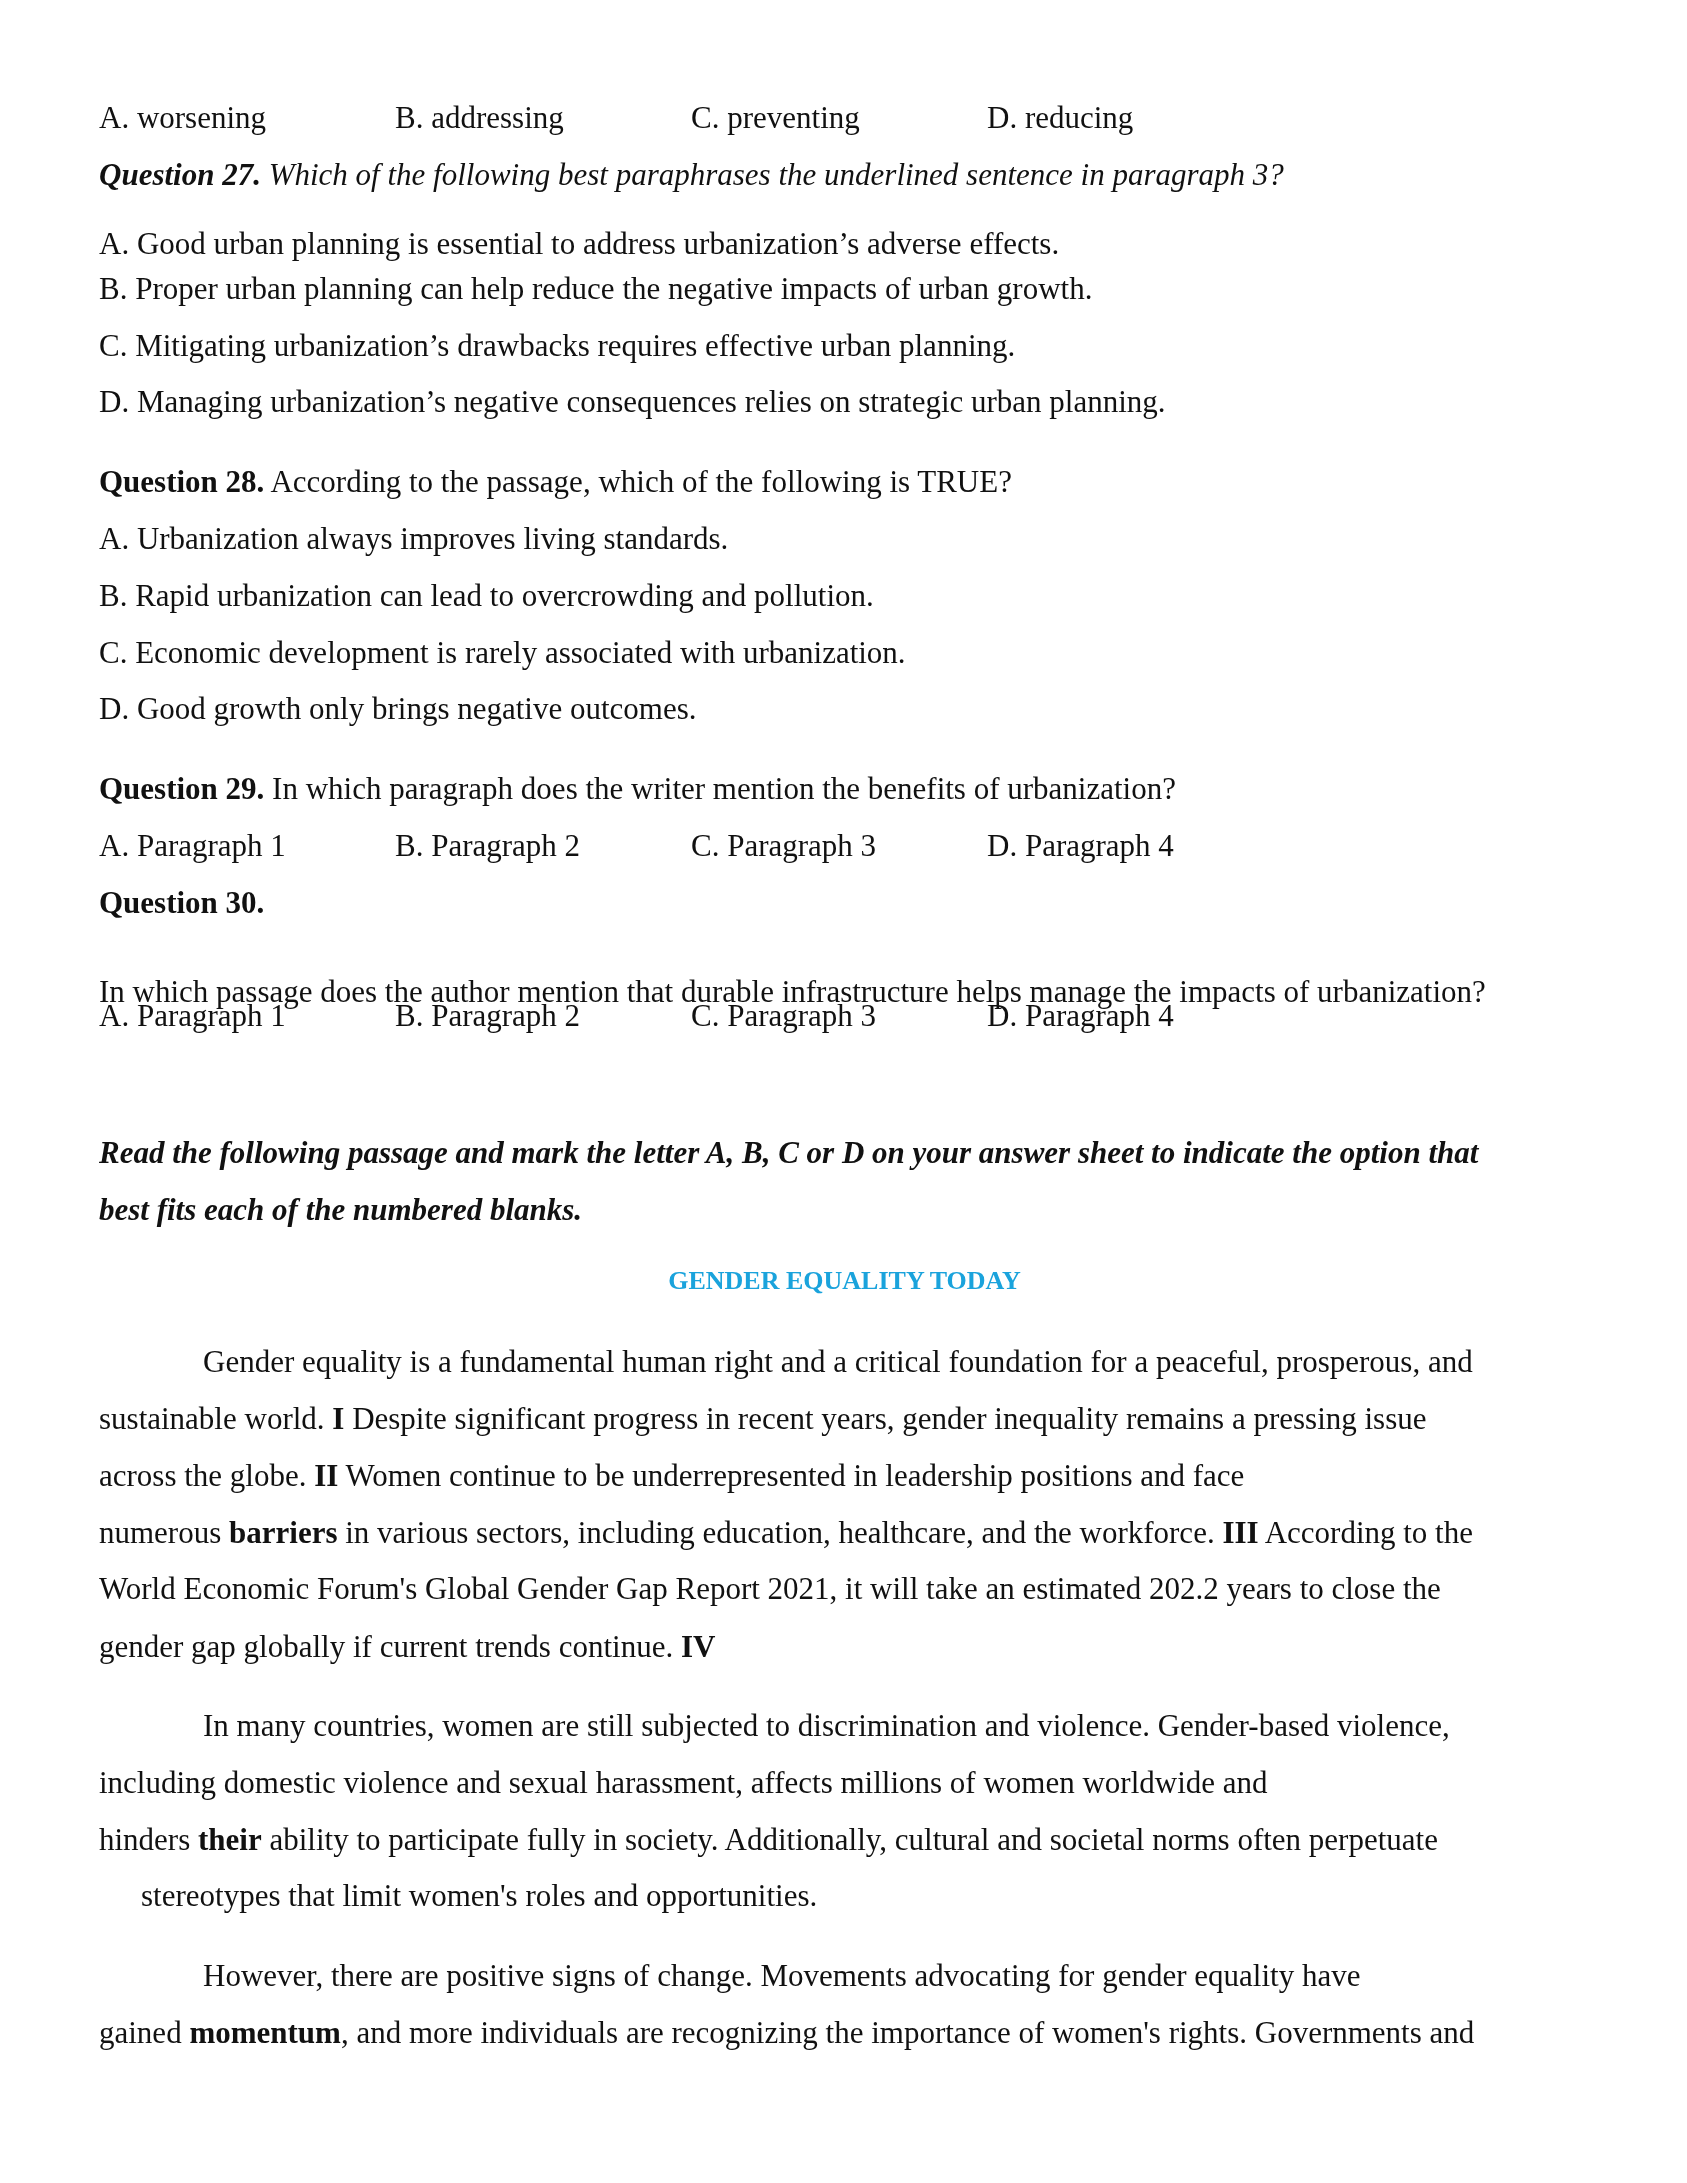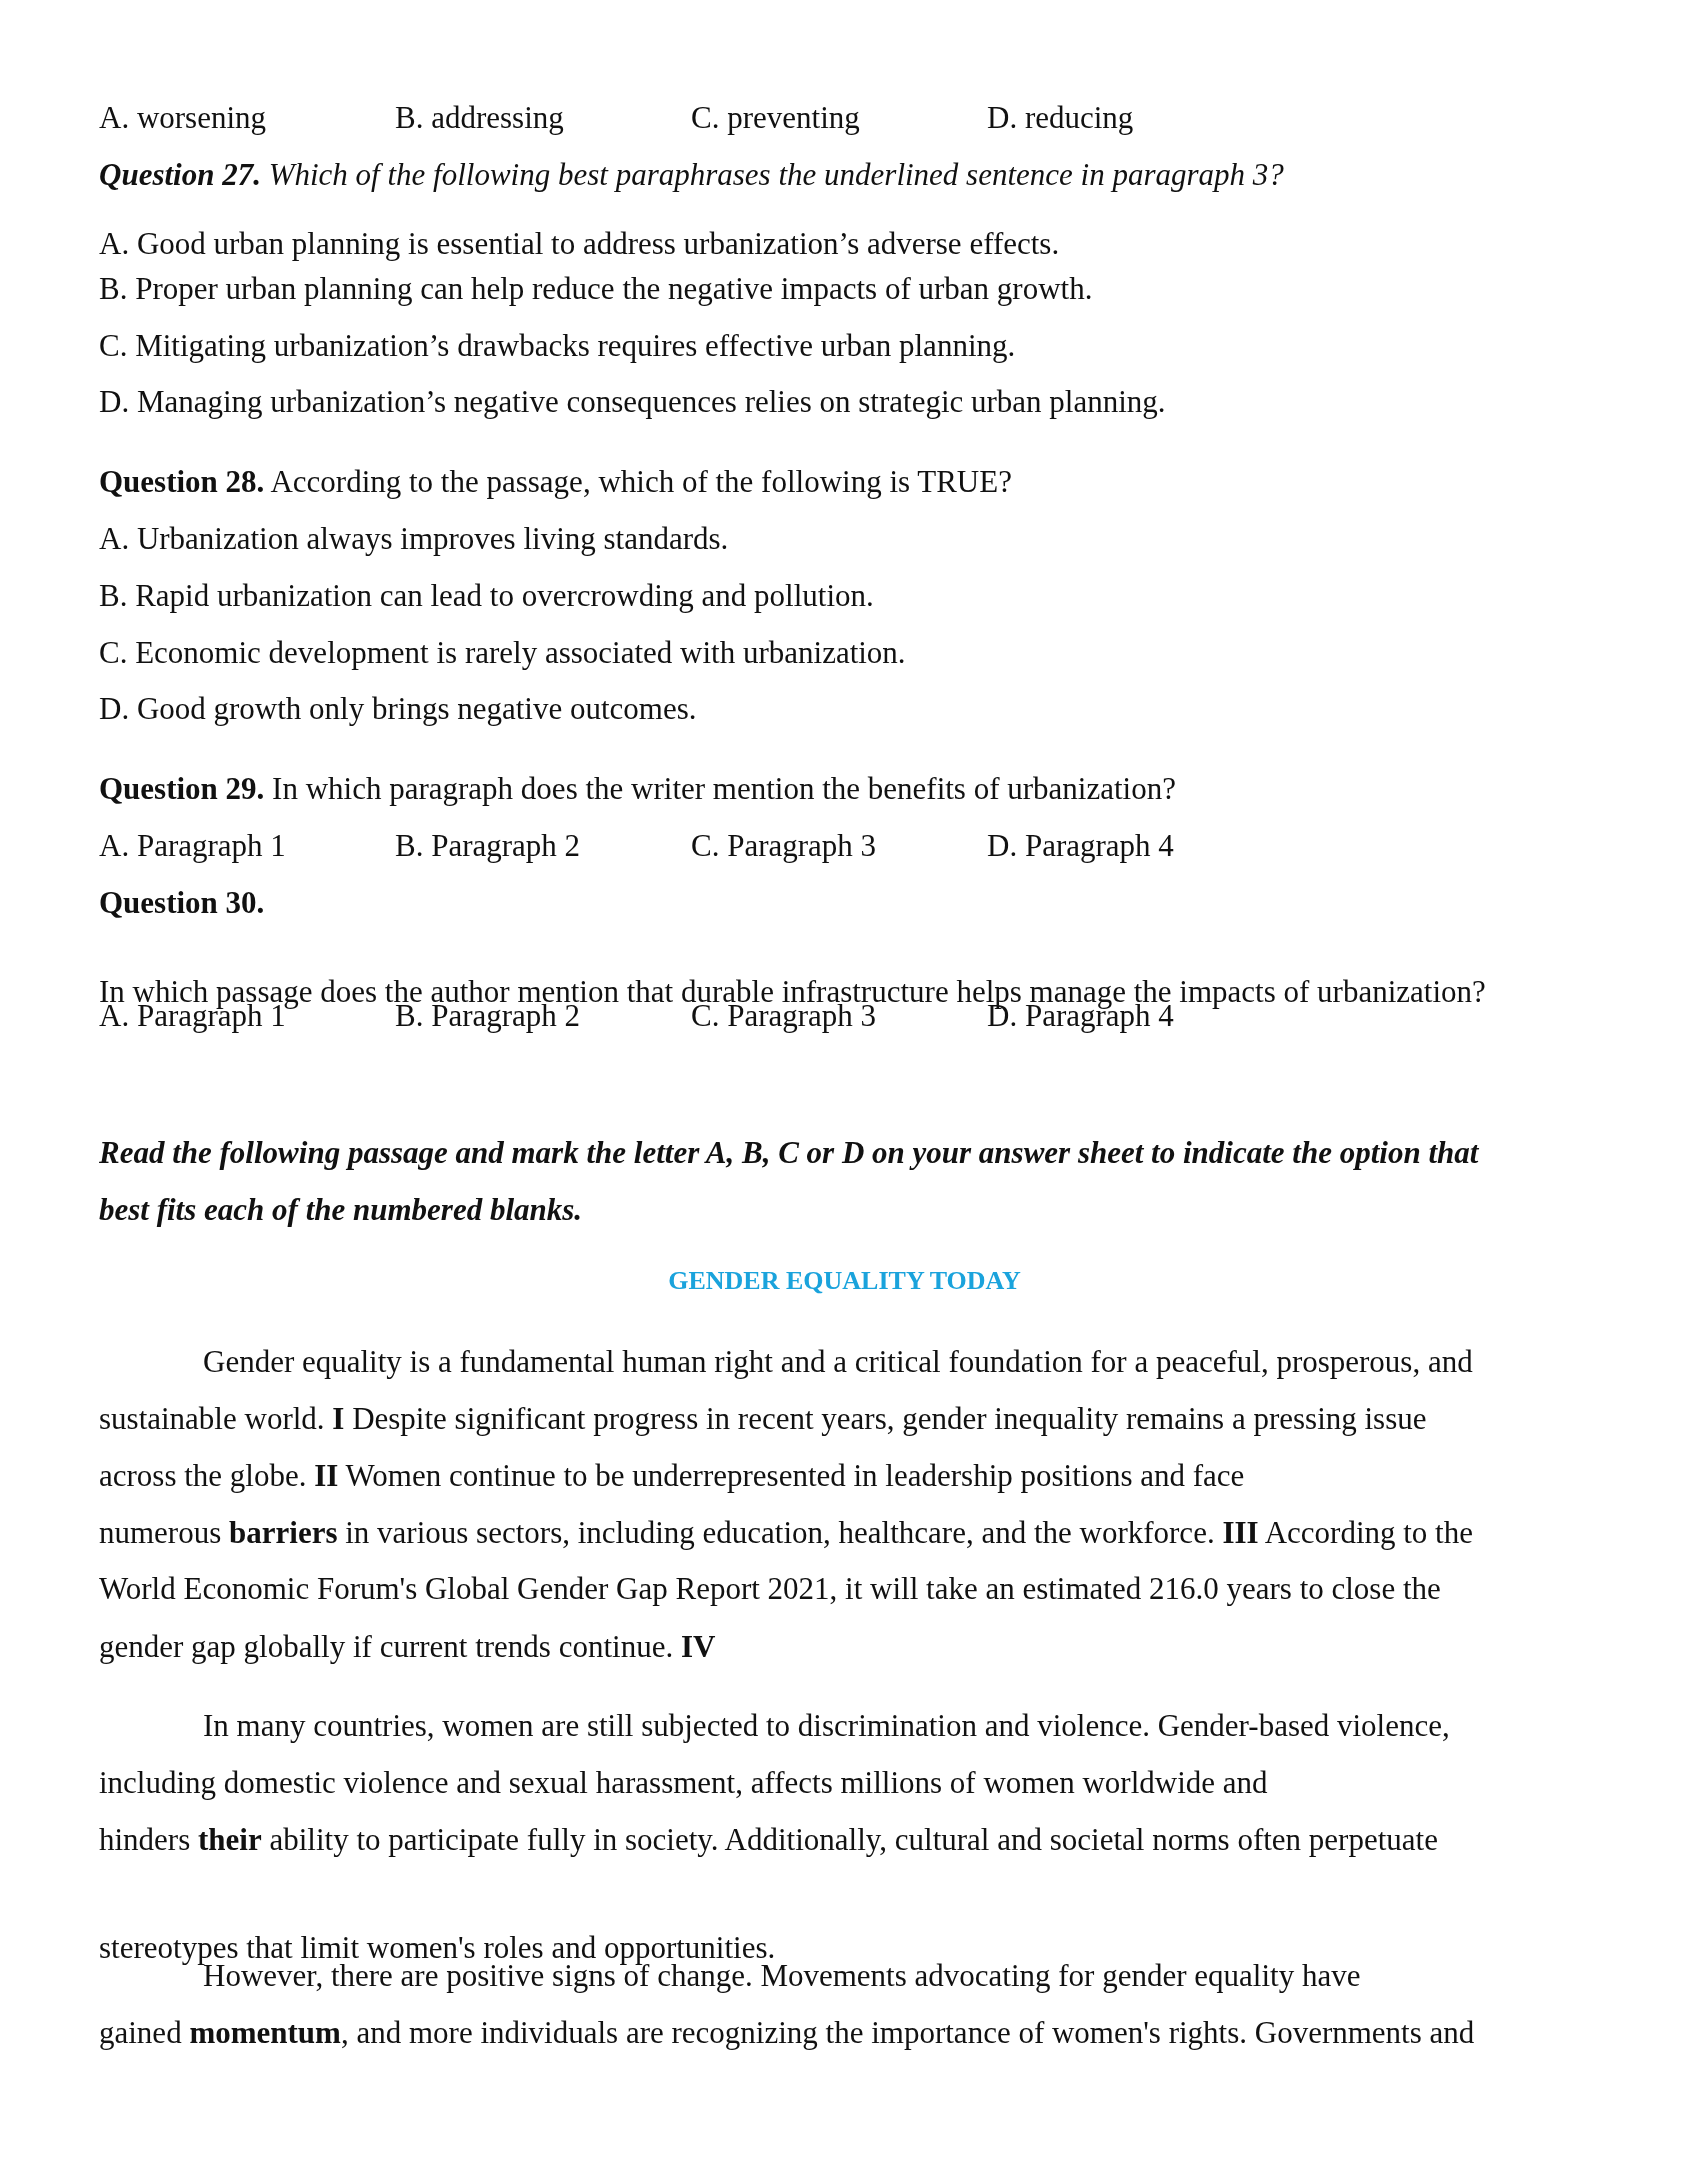--- a/index.html
+++ b/index.html
@@ -84,33 +84,33 @@
     <div class="pline indent" style="top:1346px;">Gender equality is a fundamental human right and a critical foundation for a peaceful, prosperous, and</div>
     <div class="pline" style="top:1403px;">
       <span>sustainable world. </span><b>I</b><span> Despite significant progress in recent years, gender inequality remains a pressing issue</span>
     </div>
     <div class="pline" style="top:1460px;">
       <span>across the globe. </span><b>II</b><span> Women continue to be underrepresented in leadership positions and face</span>
     </div>
     <div class="pline" style="top:1517px;">
       <span>numerous </span><b>barriers</b><span> in various sectors, including education, healthcare, and the workforce. </span><b>III</b><span> According to the</span>
     </div>
-    <div class="pline" style="top:1573px;">World Economic Forum's Global Gender Gap Report 2021, it will take an estimated 216.0 years to close the</div>
+    <div class="pline" style="top:1573px;">World Economic Forum's Global Gender Gap Report 2021, it will take an estimated 202.2 years to close the</div>
     <div class="pline" style="top:1631px;">
       <span>gender gap globally if current trends continue. </span><b>IV</b>
     </div>
   </div>
 
   <div>
     <div class="pline indent" style="top:1710px;">In many countries, women are still subjected to discrimination and violence. Gender-based violence,</div>
     <div class="pline" style="top:1767px;">including domestic violence and sexual harassment, affects millions of women worldwide and</div>
     <div class="pline" style="top:1824px;">
       <span>hinders </span><b>their</b><span> ability to participate fully in society. Additionally, cultural and societal norms often perpetuate</span>
     </div>
-    <div class="pline" style="top:1932px;">stereotypes that limit women's roles and opportunities.</div>
+    <div class="pline" style="top:1880px;margin-left:42px;">stereotypes that limit women's roles and opportunities.</div>
   </div>
 
   <div>
     <div class="pline indent" style="top:1960px;">However, there are positive signs of change. Movements advocating for gender equality have</div>
     <div class="pline" style="top:2017px;">
       <span>gained </span><b>momentum</b><span>, and more individuals are recognizing the importance of women's rights. Governments and</span>
     </div>
   </div>
 
 </div>

